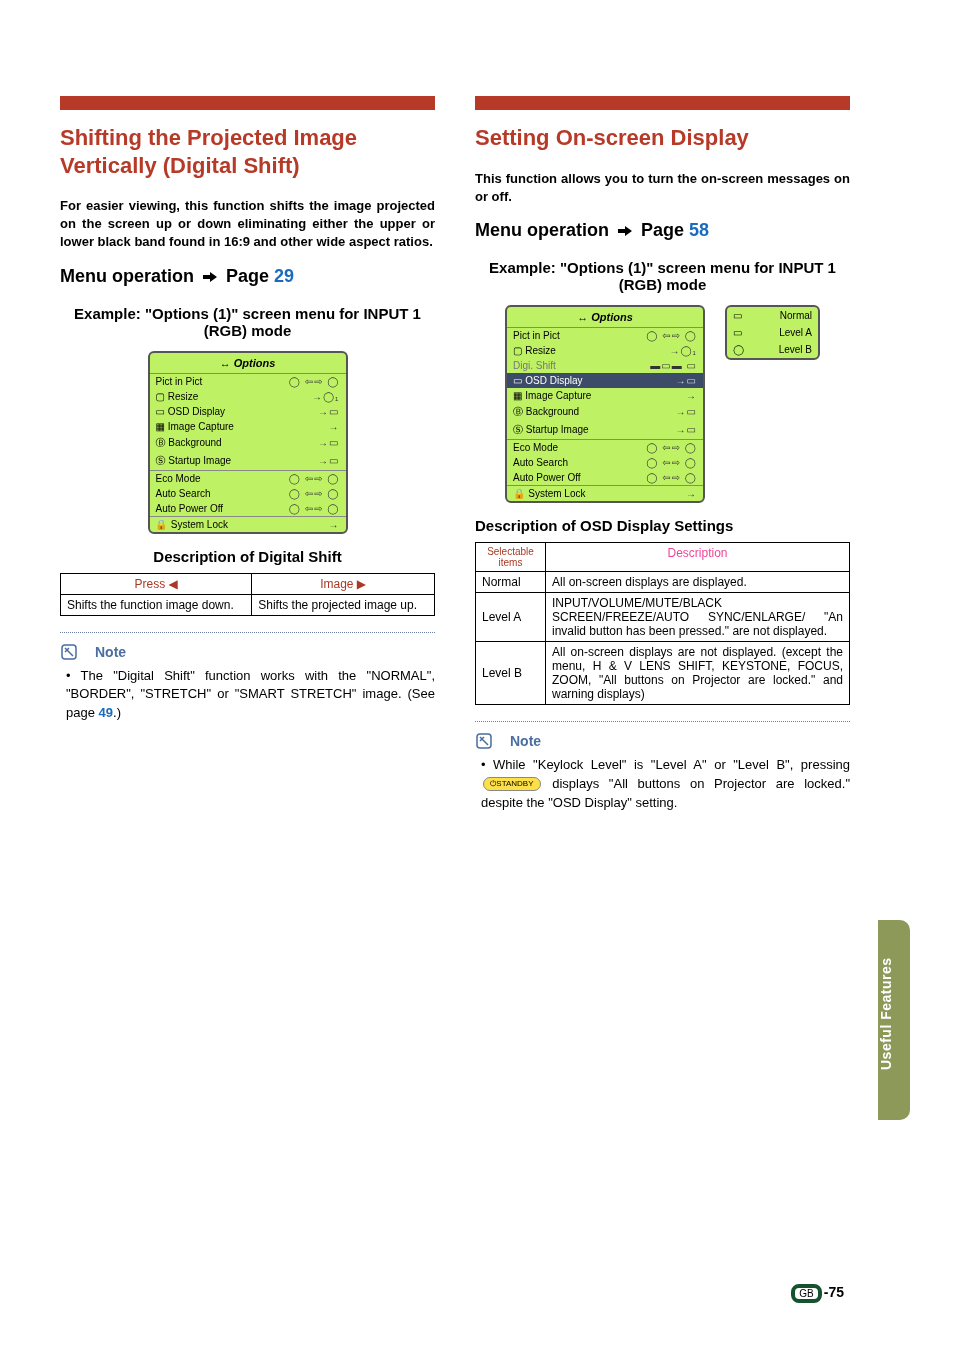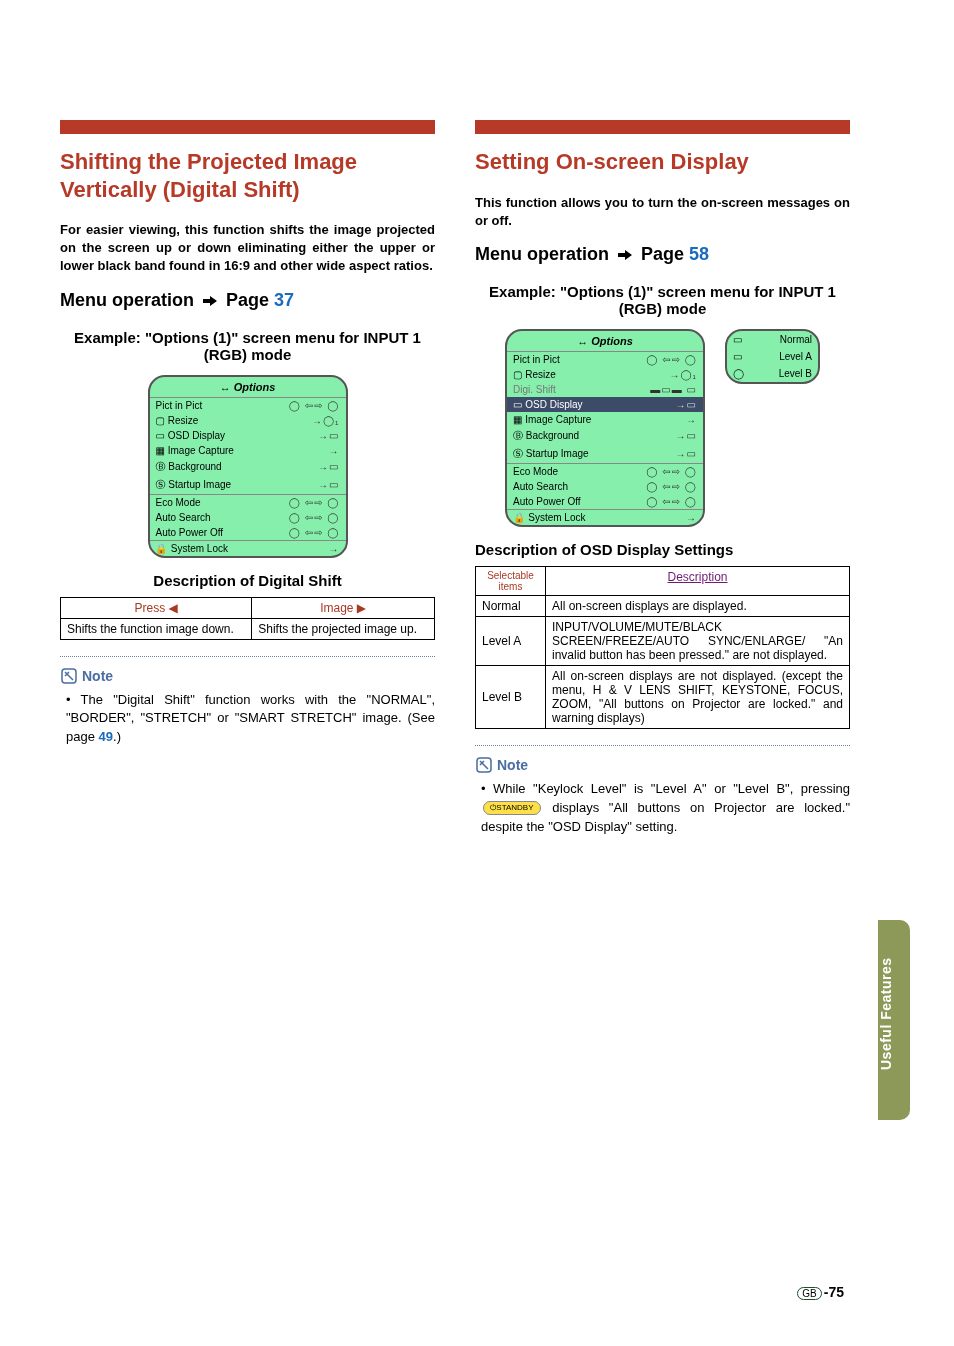--- a/index.html
+++ b/index.html
@@ -8,21 +8,21 @@
     font-size: 13px;
     color: #000;
     margin: 0;
     padding: 0;
     background: #fff;
   }
   .page {
     width: 910px;
     height: 1346px;
     position: relative;
-    padding: 120px 60px 40px 60px;
+    padding: 96px 60px 40px 60px;
   }
   .columns {
     display: flex;
     gap: 40px;
   }
   .col {
     flex: 1;
     min-width: 0;
   }
   .redbar {
@@ -67,23 +67,23 @@
   
   .osd-wrap {
     display: flex;
     justify-content: center;
     gap: 20px;
     align-items: flex-start;
     margin-bottom: 14px;
   }
   .osd-panel {
     width: 200px;
-    background: #86efac;
+    background: #bef264;
     border: 2px solid #555;
-    border-radius: 17px;
+    border-radius: 6px;
     overflow: hidden;
     font-size: 10px;
   }
   .osd-panel.small { width: 95px; }
   .osd-title {
     text-align: center;
     padding: 4px 0;
     font-weight: bold;
     font-size: 11px;
     font-style: italic;
@@ -158,37 +158,36 @@
   }
   table.desc.osddesc td.selcol {
     vertical-align: middle;
   }
   table.desc.osddesc th.sel {
     color: #a93924;
     font-size: 10px;
     width: 70px;
   }
   table.desc.osddesc th.descr {
-    color: #701a75;
+    color: #ec4899;
     font-weight: normal;
-    text-decoration: underline;
   }
   .dotrule {
     border: none;
     border-top: 1.5px dotted #6c7ea8;
     margin: 16px 0 10px 0;
   }
   .note-head {
     color: #4a6ea0;
     font-weight: bold;
     font-size: 14px;
     margin-bottom: 6px;
     display: flex;
     align-items: center;
-    gap: 4px;
+    gap: 17px;
   }
   .note-icon {
     display: inline-block;
     width: 18px; height: 18px;
   }
   .note-body {
     font-size: 13px;
     line-height: 1.45;
     text-align: justify;
   }
@@ -222,21 +221,21 @@
     letter-spacing: 0.5px;
     transform: rotate(180deg);
   }
   .footer {
     position: absolute;
     bottom: 46px;
     right: 66px;
     font-size: 12px;
   }
   .footer .gb {
-    border: 1px solid #14532d;
+    border: 4px solid #14532d;
     border-radius: 8px;
     padding: 0 4px;
     font-size: 10px;
     margin-right: 2px;
   }
   .footer .pg { font-weight: bold; font-size: 14px; }
   .arrow-svg { display:inline-block; vertical-align:middle; }
 </style>
 </head>
 <body>
@@ -250,21 +249,21 @@
       <div class="section-title">Shifting the Projected Image Vertically (Digital Shift)</div>
       <div class="intro">For easier viewing, this function shifts the image projected on the screen up or down eliminating either the upper or lower black band found in 16:9 and other wide aspect ratios.</div>
       <div class="menuop">
         <span>Menu operation</span>
         <span class="arrow">
           <svg class="arrow-svg" width="14" height="10" viewBox="0 0 14 10">
               <polygon points="0,3 7,3 7,0 14,5 7,10 7,7 0,7" fill="#000"></polygon>
             </svg>
         </span>
         <span>Page</span>
-        <span class="pagelink">37</span>
+        <span class="pagelink">29</span>
       </div>
 
       <div class="subhead">Example: "Options (1)" screen menu for INPUT 1 (RGB) mode</div>
 
       <div class="osd-wrap">
         <div class="osd-panel">
           <div class="osd-title">↔ <span>Options</span></div>
           <div class="osd-row">
               <span class="label">Pict in Pict</span>
               <span class="glyphs">◯ ⇦⇨ ◯</span>

